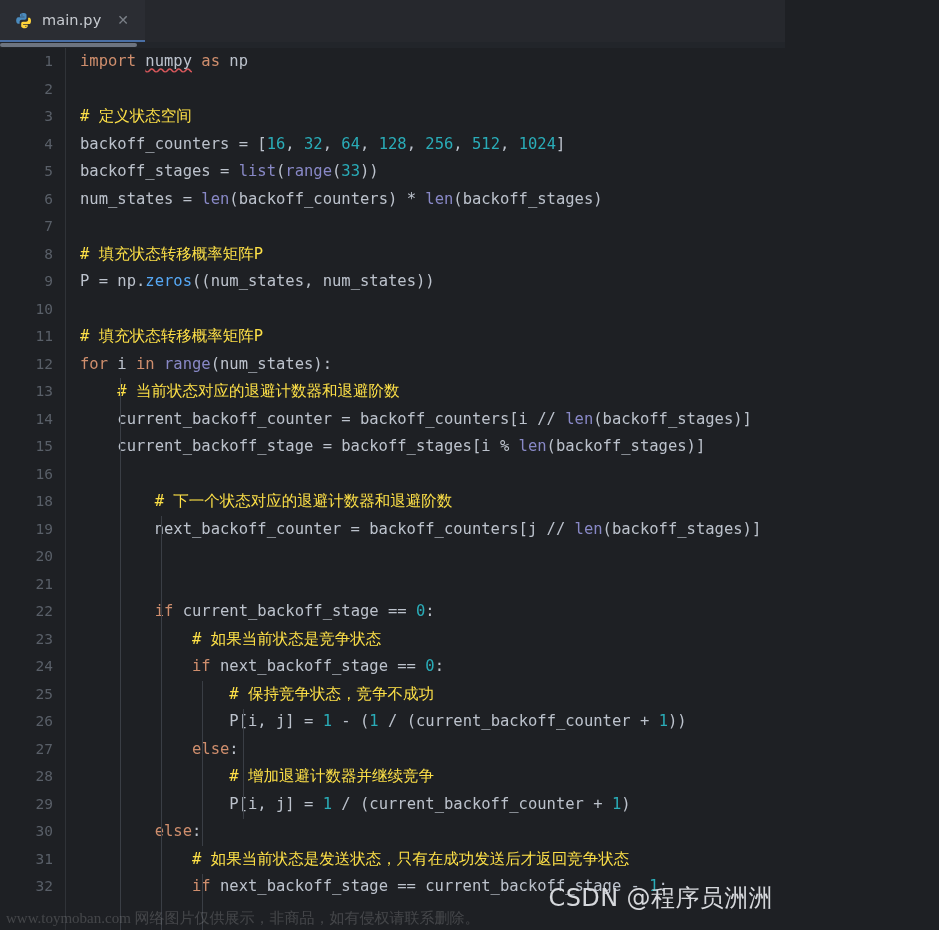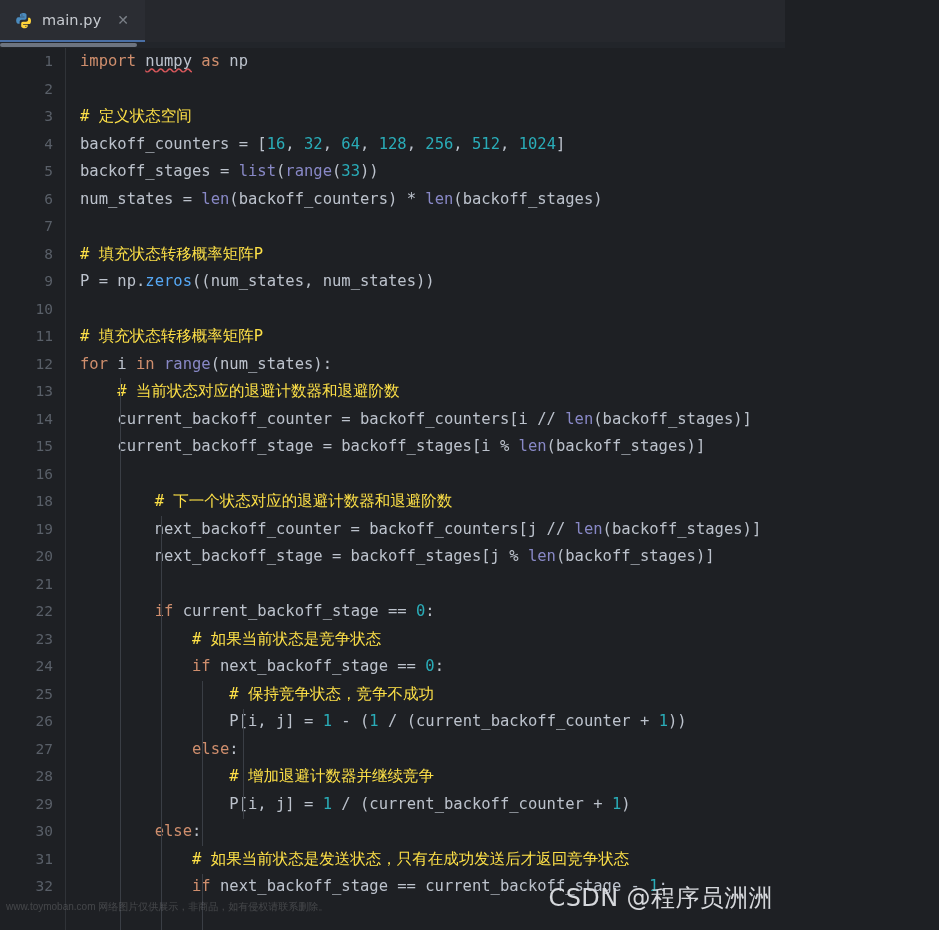--- a/index.html
+++ b/index.html
@@ -167,23 +167,23 @@
     bottom: 16px;
     font-family: "DejaVu Sans", "Liberation Sans", sans-serif;
     font-size: 24px;
     color: #d6d8dc;
     letter-spacing: .4px;
     white-space: nowrap;
   }
   .wm-toymoban {
     position: absolute;
     left: 6px;
-    bottom: 16px;
-    font-family: Liberation Sans, sans-serif;
-    font-size: 10px;
+    bottom: 2px;
+    font-family: Liberation Serif, serif;
+    font-size: 15px;
     color: rgba(255,255,255,0.17);
     white-space: nowrap;
   }
 </style>
 </head>
 <body>
 
 <div id="app">
 
   <div class="tabbar">
@@ -216,21 +216,21 @@
         <div class="line"><span class="ln">9</span><span class="src"><span class="id">P = np.</span><span class="fn">zeros</span><span class="id">((num_states, num_states))</span></span></div>
         <div class="line"><span class="ln">10</span><span class="src"></span></div>
         <div class="line"><span class="ln">11</span><span class="src"><span class="cm"># 填充状态转移概率矩阵P</span></span></div>
         <div class="line"><span class="ln">12</span><span class="src"><span class="kw">for</span><span class="id"> i </span><span class="kw">in</span><span class="id"> </span><span class="bi">range</span><span class="id">(num_states):</span></span></div>
         <div class="line"><span class="ln">13</span><span class="src"><span class="cm">    # 当前状态对应的退避计数器和退避阶数</span></span></div>
         <div class="line"><span class="ln">14</span><span class="src"><span class="id">    current_backoff_counter = backoff_counters[i // </span><span class="bi">len</span><span class="id">(backoff_stages)]</span></span></div>
         <div class="line"><span class="ln">15</span><span class="src"><span class="id">    current_backoff_stage = backoff_stages[i % </span><span class="bi">len</span><span class="id">(backoff_stages)]</span></span></div>
         <div class="line"><span class="ln">16</span><span class="src"></span></div>
         <div class="line"><span class="ln">18</span><span class="src"><span class="cm">        # 下一个状态对应的退避计数器和退避阶数</span></span></div>
         <div class="line"><span class="ln">19</span><span class="src"><span class="id">        next_backoff_counter = backoff_counters[j // </span><span class="bi">len</span><span class="id">(backoff_stages)]</span></span></div>
-        <div class="line"><span class="ln">20</span><span class="src"><span class="id">        next_backoff_stage = backoff_stages[j % </span><span class="bi">len</span><span class="id">(backoff_stages)]</span></span></div>
+        <div class="line"><span class="ln">20</span></div>
         <div class="line"><span class="ln">21</span><span class="src"></span></div>
         <div class="line"><span class="ln">22</span><span class="src"><span class="id">        </span><span class="kw">if</span><span class="id"> current_backoff_stage == </span><span class="num">0</span><span class="id">:</span></span></div>
         <div class="line"><span class="ln">23</span><span class="src"><span class="cm">            # 如果当前状态是竞争状态</span></span></div>
         <div class="line"><span class="ln">24</span><span class="src"><span class="id">            </span><span class="kw">if</span><span class="id"> next_backoff_stage == </span><span class="num">0</span><span class="id">:</span></span></div>
         <div class="line"><span class="ln">25</span><span class="src"><span class="cm">                # 保持竞争状态，竞争不成功</span></span></div>
         <div class="line"><span class="ln">26</span><span class="src"><span class="id">                P[i, j] = </span><span class="num">1</span><span class="id"> - (</span><span class="num">1</span><span class="id"> / (current_backoff_counter + </span><span class="num">1</span><span class="id">))</span></span></div>
         <div class="line"><span class="ln">27</span><span class="src"><span class="id">            </span><span class="kw">else</span><span class="id">:</span></span></div>
         <div class="line"><span class="ln">28</span><span class="src"><span class="cm">                # 增加退避计数器并继续竞争</span></span></div>
         <div class="line"><span class="ln">29</span><span class="src"><span class="id">                P[i, j] = </span><span class="num">1</span><span class="id"> / (current_backoff_counter + </span><span class="num">1</span><span class="id">)</span></span></div>
         <div class="line"><span class="ln">30</span><span class="src"><span class="id">        </span><span class="kw">else</span><span class="id">:</span></span></div>

